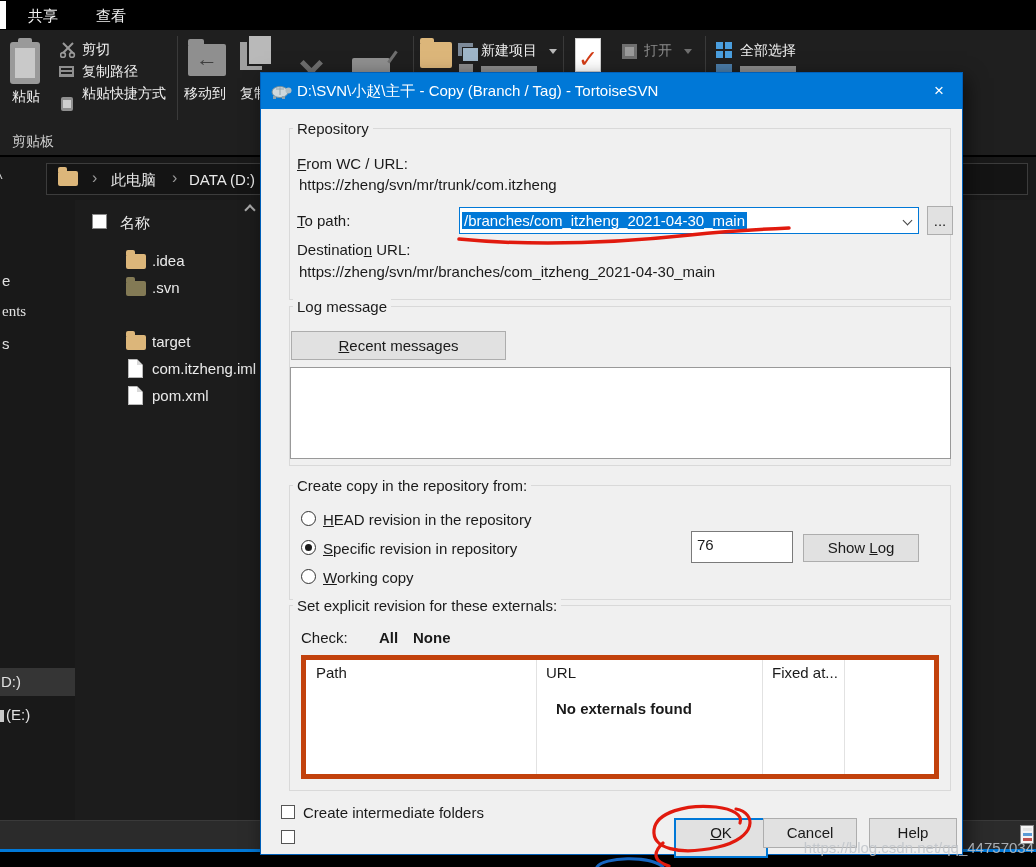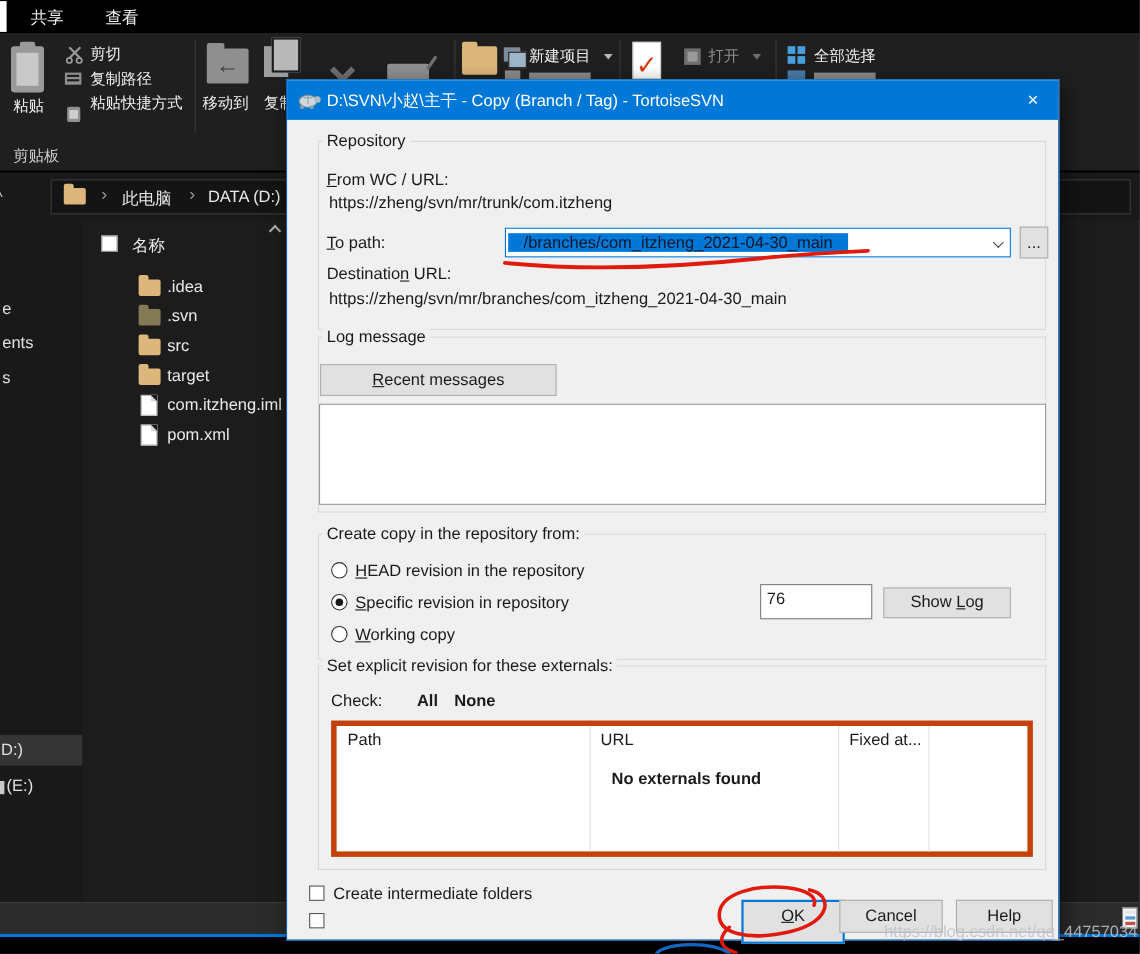--- a/index.html
+++ b/index.html
@@ -94,21 +94,21 @@
   .title-text { position:absolute; left:36px; top:9px; font-size:15px; white-space:nowrap; }
   .close-btn { position:absolute; right:0; top:0; width:46px; height:36px; color:#fff; font-size:17px; text-align:center; line-height:36px; }
   .turtle { position:absolute; left:9px; top:8px; }
 
   .group { position:absolute; border:1px solid #d9d9d9; }
   .group-label { position:absolute; background:#f0f0f0; padding:0 4px; white-space:nowrap; }
   .u { text-decoration:underline; }
   .lbl { position:absolute; white-space:nowrap; }
 
   .combo { position:absolute; background:#fff; border:1px solid #0078d7; display:flex; align-items:center; }
-  .combo-text { margin-left:2px; background:#0078d7; color:#0f172a; padding:0 14px; white-space:nowrap; }
+  .combo-text { margin-left:2px; background:#0078d7; color:#ffffff; padding:0 2px; white-space:nowrap; }
   .combo-arrow { position:absolute; right:7px; top:9px; width:7px; height:7px; border-left:1px solid #444; border-bottom:1px solid #444; transform:rotate(-45deg); }
   .btn { position:absolute; background:#e1e1e1; border:1px solid #adadad; text-align:center; color:#1a1a1a; }
   .btn-default { border:2px solid #0078d7; }
 
   .radio { position:absolute; width:15px; height:15px; border:1px solid #333; border-radius:50%; background:#fff; }
   .radio.sel::after { content:""; position:absolute; left:3px; top:3px; width:7px; height:7px; border-radius:50%; background:#1a1a1a; }
   .checkbox { position:absolute; width:14px; height:14px; border:1px solid #555; background:#fff; }
 
   .rev-input { position:absolute; background:#fff; border:1px solid #7a7a7a; padding:4px 5px; }
   .logbox { position:absolute; background:#fff; border:1px solid #999; }
@@ -223,21 +223,21 @@
       <span class="crumb-text" style="left:64px;">此电脑</span>
       <span class="crumb-sep" style="left:125px;">›</span>
       <span class="crumb-text" style="left:142px;">DATA (D:)</span>
       <span class="crumb-sep" style="left:222px;">›</span>
       <span class="crumb-text" style="left:240px;">SVN</span>
     </div>
   </div>
 
   <div class="sidebar">
     <span class="side-frag" style="left:2px; top:72px;">e</span>
-    <span class="side-frag" style="left:2px; top:103px;">ents</span>
+    <span class="side-frag" style="left:2px; top:103px;font-family:Liberation Serif, serif;">ents</span>
     <span class="side-frag" style="left:2px; top:135px;">s</span>
     <div class="drive-row-d">
       <span>D:)</span>
     </div>
     <div class="drive-row-e">
       <i class="e-frag"></i>
       <span>(E:)</span>
     </div>
   </div>
 
@@ -246,24 +246,20 @@
     <span class="hdr-name">名称</span>
     <div class="sort-caret"></div>
 
     <div class="frow" style="top:75px;">
       <div class="folder-y ficon folder-dim"></div>
       <span class="fname">.svn</span>
     </div>
     <div class="frow" style="top:48px;">
       <div class="folder-y ficon"></div>
       <span class="fname">.idea</span>
-    </div>
-    <div class="frow" style="top:102px;">
-      <div class="folder-y ficon"></div>
-      <span class="fname">src</span>
     </div>
     <div class="frow" style="top:129px;">
       <div class="folder-y ficon"></div>
       <span class="fname">target</span>
     </div>
     <div class="frow" style="top:156px;">
       <div class="file-icon"></div>
       <span class="fname">com.itzheng.iml</span>
     </div>
     <div class="frow" style="top:183px;">

